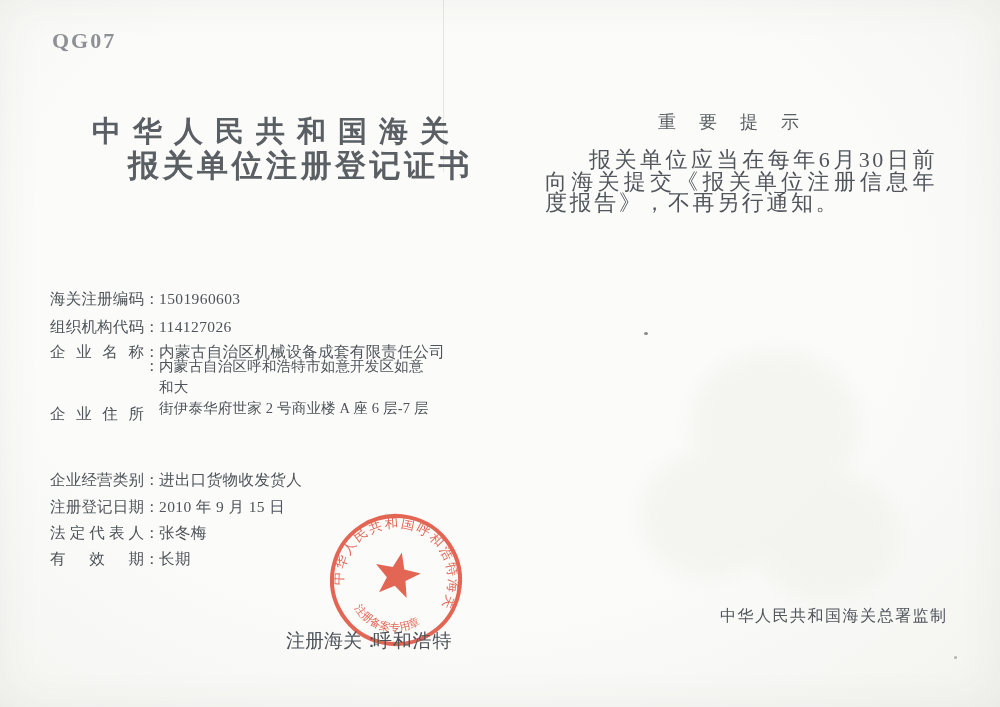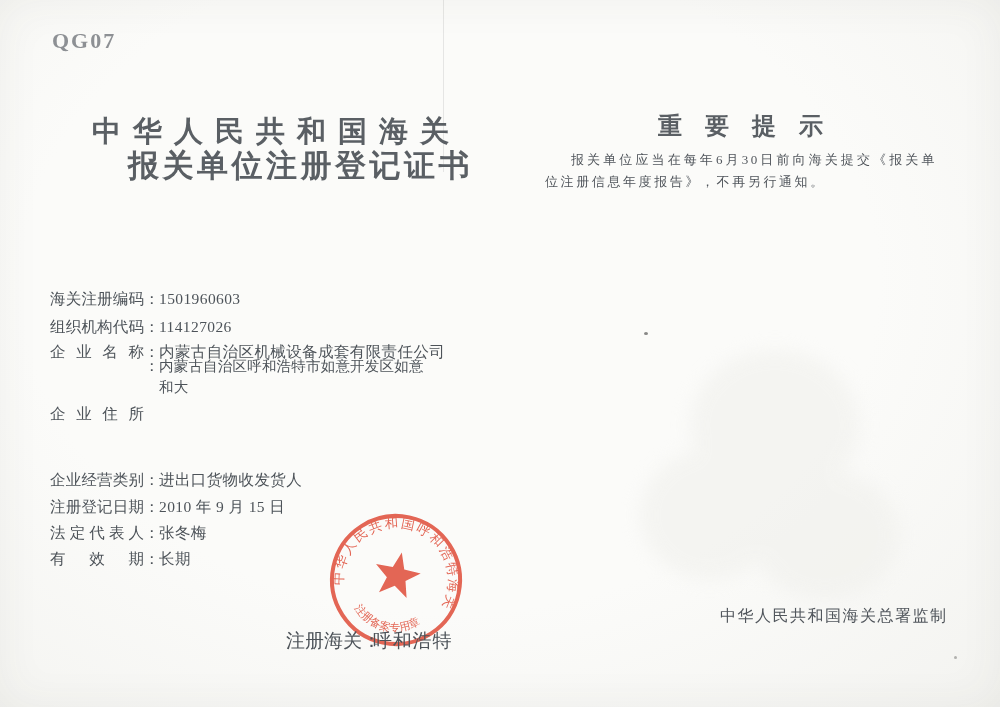--- a/index.html
+++ b/index.html
@@ -38,25 +38,25 @@
   .title-1{
     position:absolute;left:92px;top:112px;
     font-size:29px;font-weight:bold;letter-spacing:12px;color:#5a5f64;white-space:nowrap;
   }
   .title-2{
     position:absolute;left:128px;top:145px;
     font-size:31px;font-weight:bold;letter-spacing:3.5px;color:#5a5f64;white-space:nowrap;
   }
   .notice-title{
     position:absolute;left:658px;top:110px;
-    font-size:24px;font-weight:bold;letter-spacing:23px;color:#5a5f64;white-space:nowrap;
+    font-size:18px;font-weight:normal;letter-spacing:23px;color:#5a5f64;white-space:nowrap;
   }
   .notice-body{
     position:absolute;left:545px;top:149px;width:392px;
-    font-size:13px;line-height:21.5px;letter-spacing:2.6px;
+    font-size:22px;line-height:21.5px;letter-spacing:2.6px;
     text-indent:2em;text-align:justify;color:#51565c;
   }
   
   .row{position:absolute;left:50px;white-space:nowrap;font-size:15.5px;line-height:20px;color:#4d5359;}
   .row .lbl{
     display:inline-block;width:94px;
     text-align:justify;text-align-last:justify;margin-top:48px;-moz-text-align-last:justify;
   }
   .row .colon{display:inline-block;width:10px;}
   .row .val{margin-left:5px;letter-spacing:0.4px;}
@@ -104,21 +104,21 @@
   <div class="row" style="top:241px">
     <span class="lbl">海关注册编码</span><span class="colon">：</span><span class="val">1501960603</span>
   </div>
   <div class="row" style="top:269px">
     <span class="lbl">组织机构代码</span><span class="colon">：</span><span class="val">114127026</span>
   </div>
   <div class="row" style="top:294px">
     <span class="lbl">企业名称</span><span class="colon">：</span><span class="val">内蒙古自治区机械设备成套有限责任公司</span>
   </div>
   <div class="row addr" style="top:356px">
-    <span class="lbl">企业住所</span><span class="colon">：</span><span class="val"><span>内蒙古自治区呼和浩特市如意开发区如意和大</span><br></span>
+    <span class="lbl">企业住所</span><span class="colon">：</span><span class="val"><span>内蒙古自治区呼和浩特市如意开发区如意和大</span><br><span>街伊泰华府世家 2 号商业楼 A 座 6 层-7 层</span></span>
   </div>
   <div class="row" style="top:422px">
     <span class="lbl">企业经营类别</span><span class="colon">：</span><span class="val">进出口货物收发货人</span>
   </div>
   <div class="row" style="top:449px">
     <span class="lbl">注册登记日期</span><span class="colon">：</span><span class="val">2010 年 9 月 15 日</span>
   </div>
   <div class="row" style="top:475px">
     <span class="lbl">法定代表人</span><span class="colon">：</span><span class="val">张冬梅</span>
   </div>

